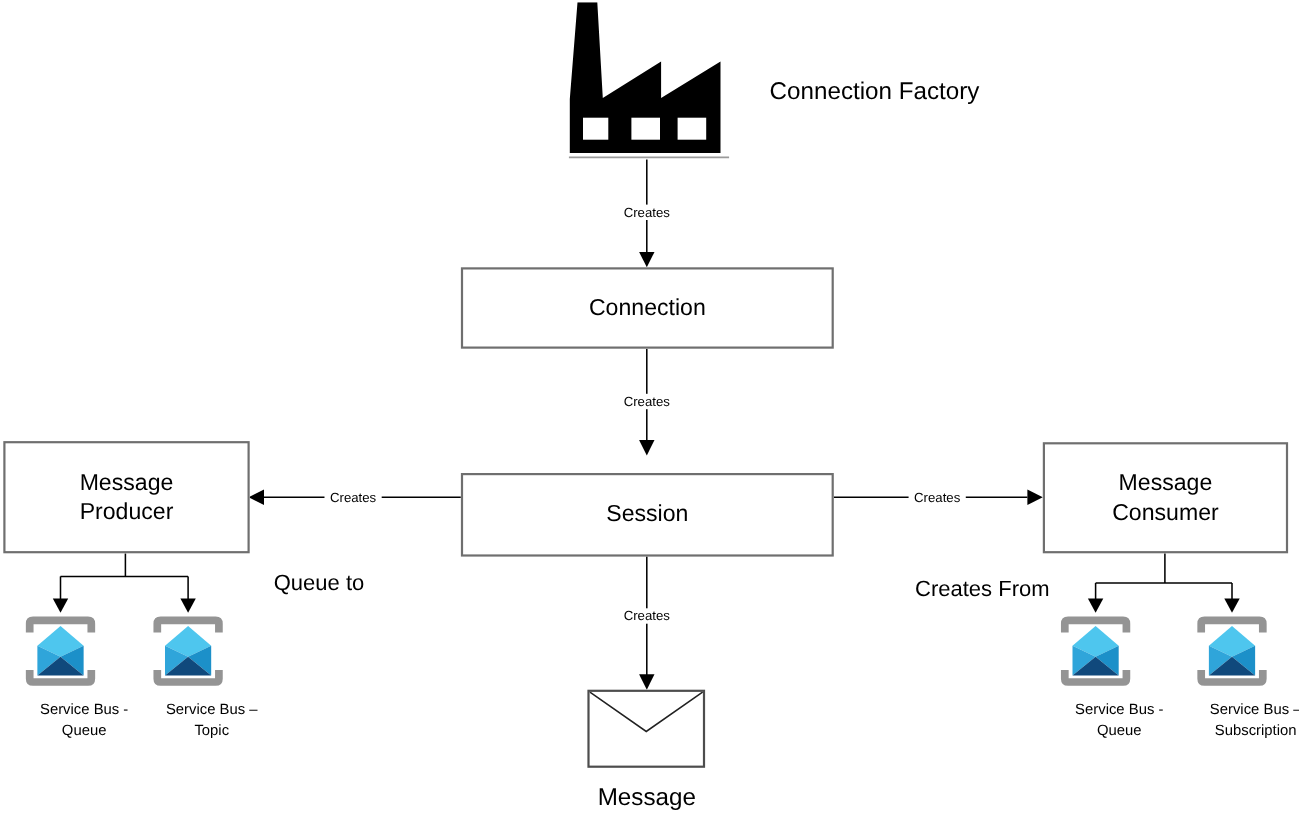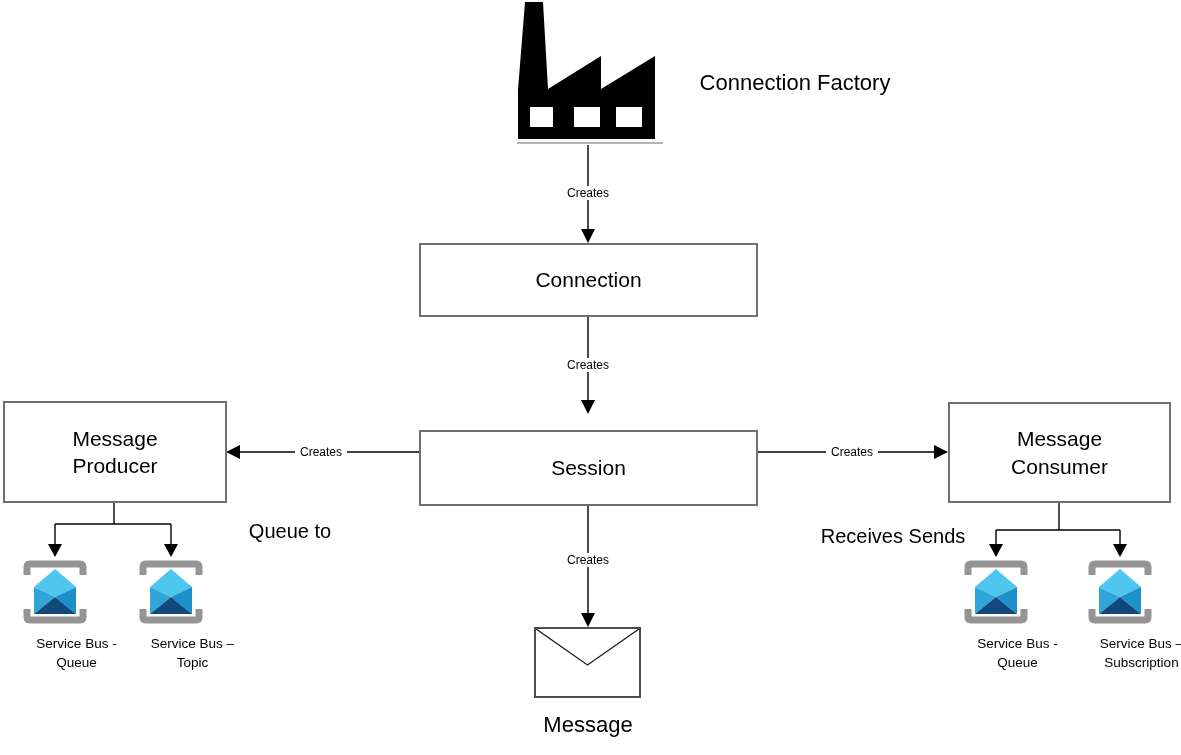--- a/index.html
+++ b/index.html
@@ -92,21 +92,21 @@
   <div class="box" style="left:948px;top:402px;width:223px;height:101px;">Message
 Consumer</div>
 
   <div class="edge-label" style="left:588px;top:193px;">Creates</div>
   <div class="edge-label" style="left:588px;top:365px;">Creates</div>
   <div class="edge-label" style="left:321px;top:452px;">Creates</div>
   <div class="edge-label" style="left:852px;top:452px;">Creates</div>
   <div class="edge-label" style="left:588px;top:560px;">Creates</div>
 
   <div class="free-label" style="left:290px;top:531px;">Queue to</div>
-  <div class="free-label" style="left:893px;top:536px;">Receives Sends</div>
+  <div class="free-label" style="left:893px;top:536px;">Creates From</div>
 
   <div class="envelope">
     <svg viewBox="0 0 103 67" xmlns="http://www.w3.org/2000/svg">
       <polyline points="0,0 51.5,36 103,0" fill="none" stroke="#222" stroke-width="1.4"></polyline>
     </svg>
   </div>
   <div class="node-label" style="left:588px;top:725px;">Message</div>
 
   <div class="sb-item" style="left:55px;">
     <span>

